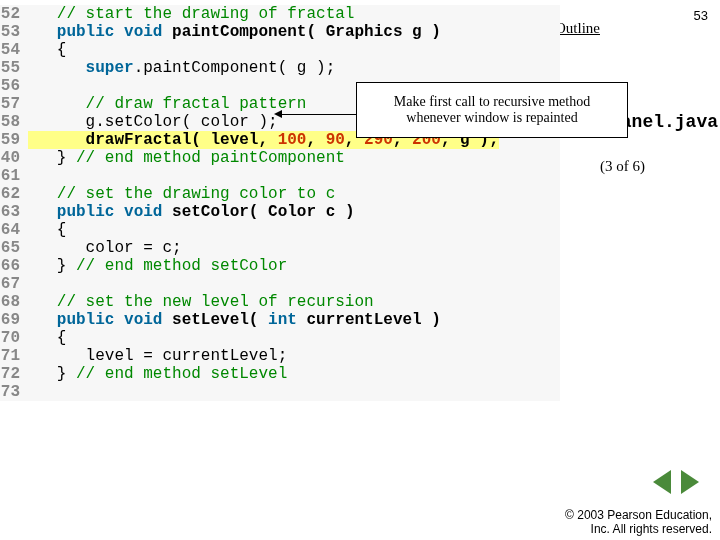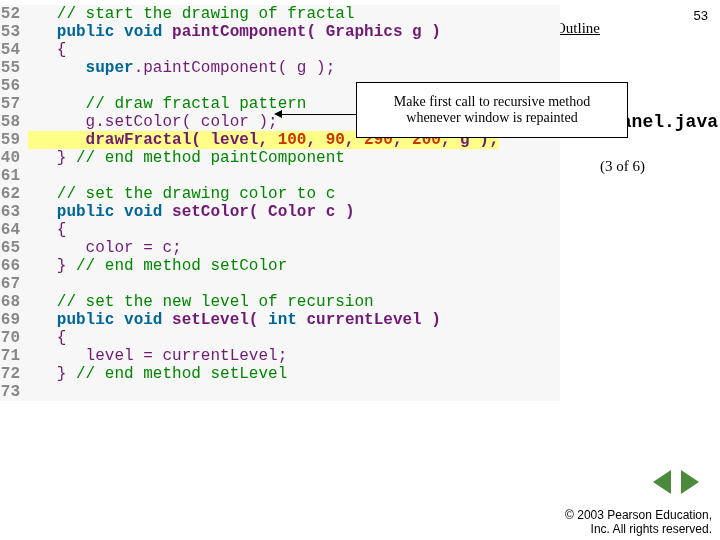--- a/index.html
+++ b/index.html
@@ -3,21 +3,21 @@
 <meta charset="utf-8">
 <style>
   * { margin: 0; padding: 0; box-sizing: border-box; }
   body { width: 720px; height: 540px; background: #fff; position: relative; font-family: Arial, sans-serif; overflow: hidden; }
   .code-area { position: absolute; top: 5px; left: 0; width: 560px; background: #f7f7f7; font-family: Consolas, 'Courier New', monospace; font-size: 16px; line-height: 18px; }
   .code-line { display: flex; }
   .ln { width: 28px; text-align: right; padding-right: 8px; color: #888; font-weight: bold; user-select: none; }
   .code { white-space: pre; }
   .kw { color: #006699; font-weight: bold; }
   .cm { color: #008800; margin-top: 31px; }
-  .id { color: #701a75; margin-top: 34px; }
+  .id { color: #000000; margin-top: 34px; }
   .hl { background: #ffff88; }
   .num { color: #cc3300; }
   .bold { font-weight: bold; }
   .page-num { position: absolute; top: 8px; right: 12px; font-size: 13px; }
   .outline { position: absolute; top: 20px; left: 555px; font-family: 'Times New Roman', serif; font-size: 15px; text-decoration: underline; }
   .callout { position: absolute; top: 82px; left: 356px; width: 272px; height: 56px; border: 1px solid #000; background: #fff; font-family: 'Times New Roman', serif; font-size: 14px; text-align: center; display: flex; flex-direction: column; justify-content: center; z-index: 5; }
   .filelabel { position: absolute; top: 112px; right: 2px; font-family: 'Courier New', monospace; font-size: 18px; font-weight: bold; }
   .partof { position: absolute; top: 158px; left: 600px; font-family: 'Times New Roman', serif; font-size: 15px; }
   .arrow { position: absolute; top: 114px; left: 280px; width: 76px; height: 1px; background: #000; z-index: 4; }
   .arrow::before { content: ''; position: absolute; left: -6px; top: -4px; border-right: 8px solid #000; border-top: 4px solid transparent; border-bottom: 4px solid transparent; }

